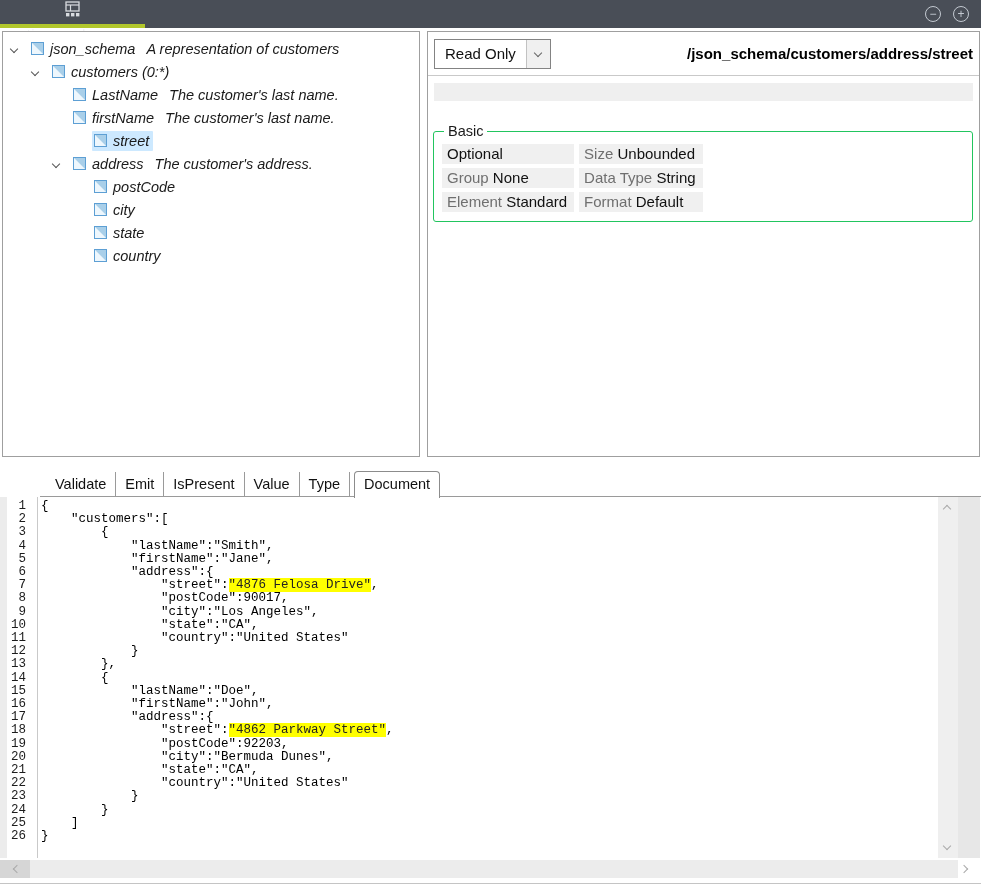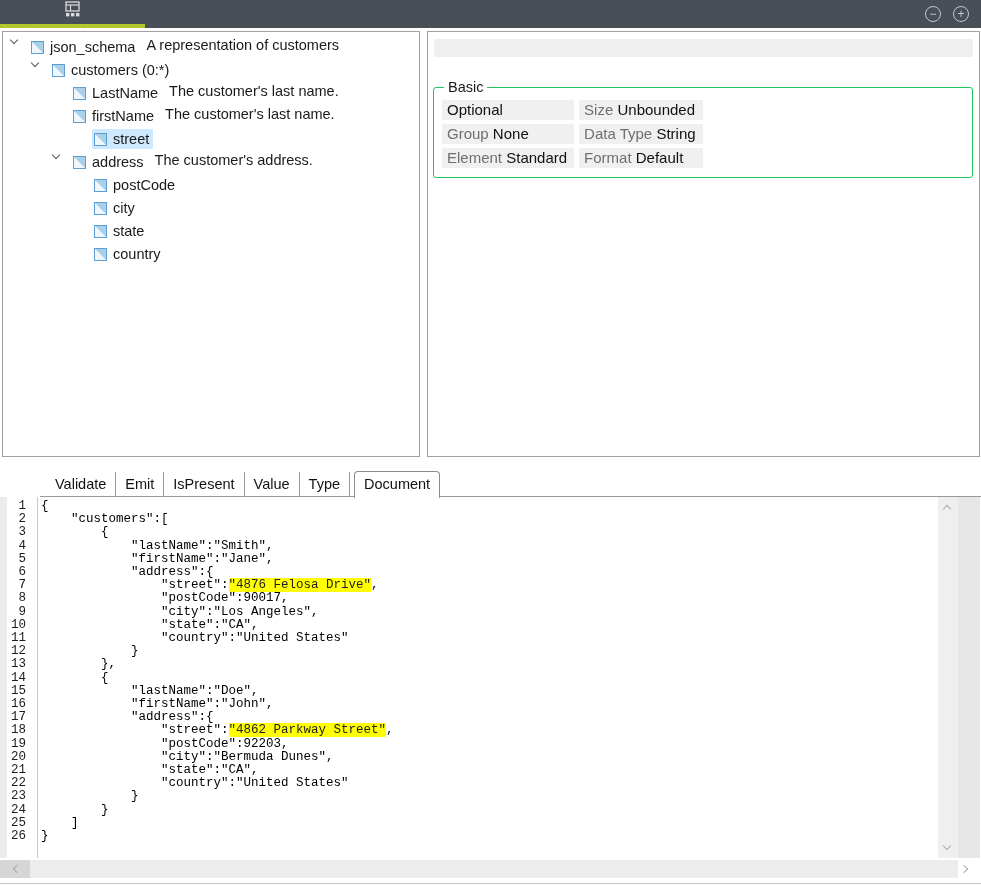--- a/index.html
+++ b/index.html
@@ -15,21 +15,21 @@
   .topbar-right { margin-left:auto; display:flex; gap:12px; padding-right:12px; }
   .circle-btn { width:16px; height:16px; border:1px solid #c3c9d1; border-radius:50%; color:#c3c9d1; display:flex; align-items:center; justify-content:center; font-size:12px; line-height:1; }
 
   
   .panel { position:absolute; top:31px; height:426px; background:#fff; border:1px solid #9f9f9f; }
   #tree-panel { left:2px; width:418px; }
   #prop-panel { left:427px; width:553px; }
 
   
   .tree { padding-top:5px; }
-  .trow { height:23px; display:flex; align-items:flex-start; font-size:14.5px; color:#1a1a1a; white-space:nowrap; }
+  .trow { height:23px; display:flex; align-items:center; font-size:14.5px; color:#1a1a1a; white-space:nowrap;font-style:italic; }
   .expander { width:20px; display:flex; align-items:center; justify-content:flex-start; padding-left:2px; }
   .chev { display:inline-block; width:6px; height:6px; border-right:1.7px solid #565656; border-bottom:1.7px solid #565656; transform:rotate(45deg); }
   .tsel { display:flex; align-items:center; gap:6px; padding:2px 4px 2px 2px; border-radius:1px; }
   .tsel.selected { background:#cde9ff; }
   .node-icon { width:13px; height:13px; border:1px solid #5d9fd4; background:linear-gradient(to top right, #eef7fd 48%, #f9fdff 49%, #a9cfe9 51%); flex:0 0 auto; }
   .tdesc { margin-left:7px; }
 
   
   .prop-head { height:44px; border-bottom:1px solid #c9c9c9; display:flex; align-items:center; padding:0 6px; }
   .combo { display:flex; align-items:stretch; border:1px solid #838383; height:30px; background:#fff; }
@@ -181,20 +181,29 @@
           <span class="expander"></span>
           <span class="tsel">
             <span class="node-icon"></span>
             <span class="tlabel">country</span>
           </span>
         </div>
       </div>
   </div>
 
   <div class="panel" id="prop-panel">
+    <div class="prop-head">
+      <div class="combo">
+        <span class="val">Read Only</span>
+        <span class="arrow">
+            <i class="chev"></i>
+          </span>
+      </div>
+      <span class="prop-path">/json_schema/customers/address/street</span>
+    </div>
     <div class="prop-toolbar"></div>
     <fieldset class="basic">
       <legend>Basic</legend>
       <div class="fgrid">
           <div class="chip"><span class="fvalue">Optional</span></div>
           <div class="chip"><span class="flabel">Size </span><span class="fvalue">Unbounded</span></div>
           <div class="chip"><span class="flabel">Group </span><span class="fvalue">None</span></div>
           <div class="chip"><span class="flabel">Data Type </span><span class="fvalue">String</span></div>
           <div class="chip"><span class="flabel">Element </span><span class="fvalue">Standard</span></div>
           <div class="chip"><span class="flabel">Format </span><span class="fvalue">Default</span></div>

